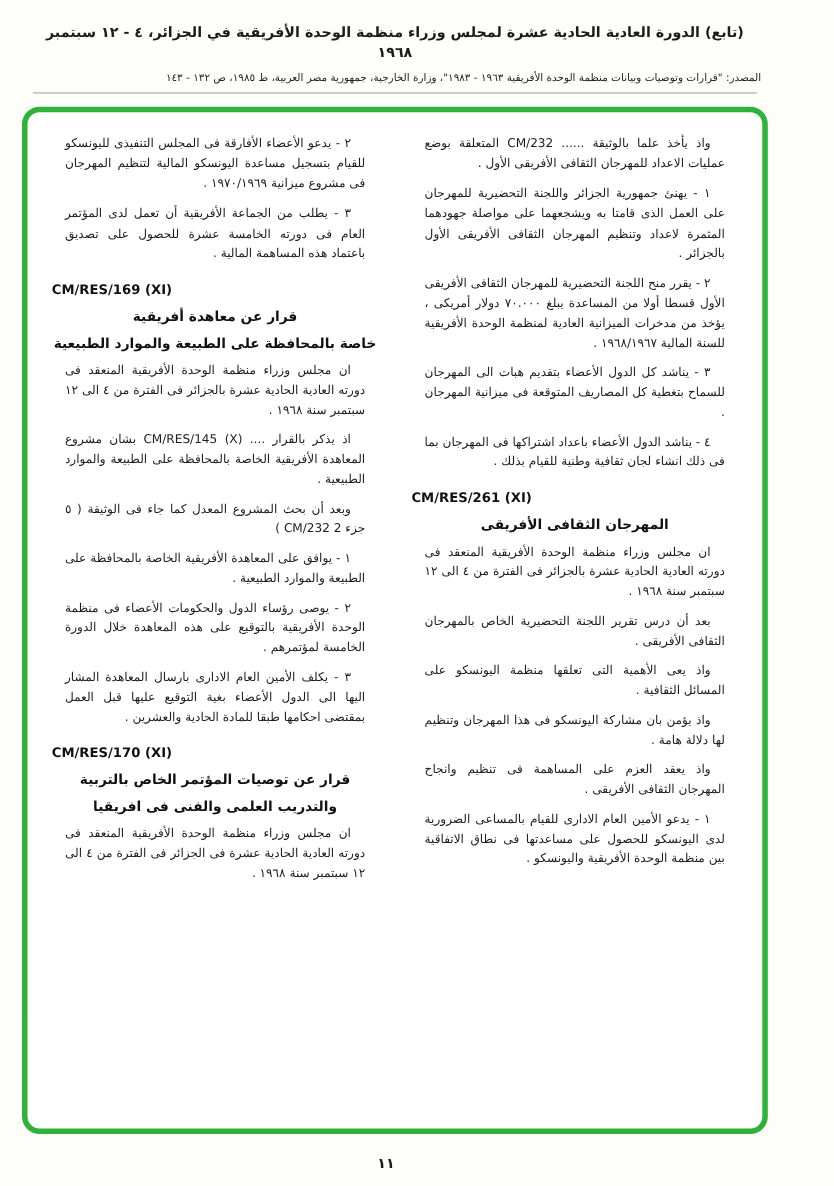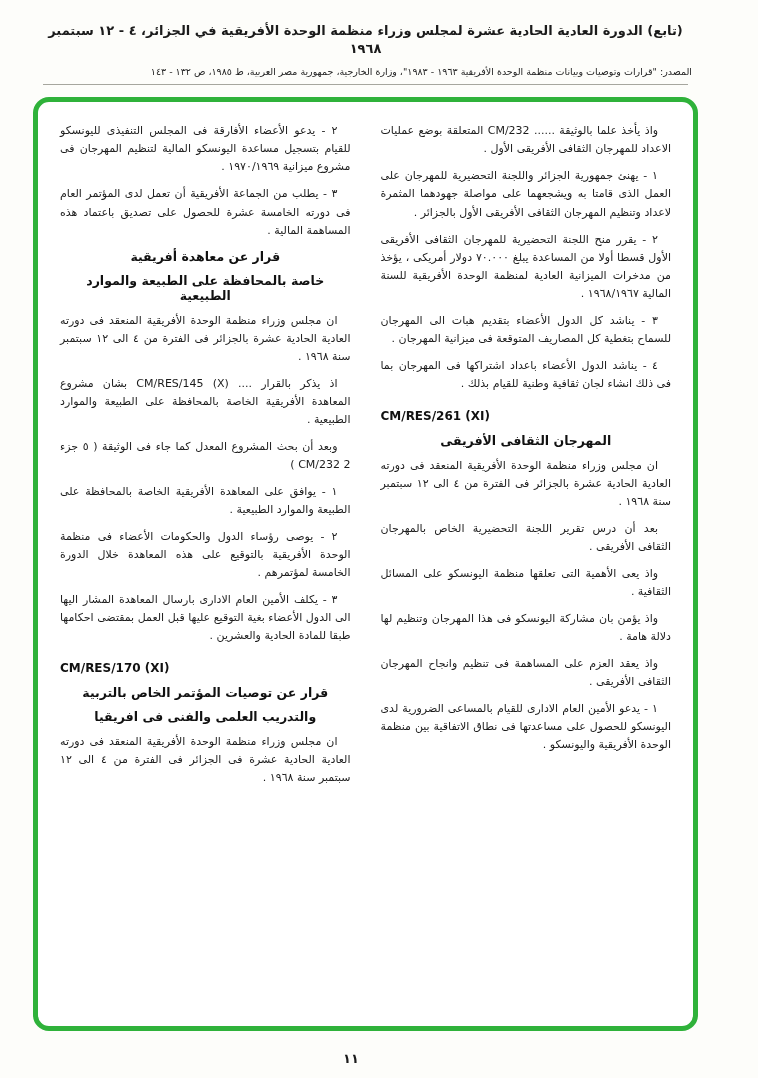--- a/index.html
+++ b/index.html
@@ -8,21 +8,20 @@
     background:#fdfdfa;
     font-family:"DejaVu Sans", sans-serif;
     color:#1b1b1b;
     overflow:hidden;
   }
   .page {
     position:relative;
     width:718px; height:1078px;
     box-sizing:border-box;
     padding-top:22px;
-    padding-left:13px;
   }
   .header { direction:rtl; padding:0 26px; }
   .header-title {
     text-align:center;
     font-weight:bold;
     font-size:13px;
     line-height:1.4;
   }
   .header-source {
     margin-top:8px;
@@ -43,21 +42,21 @@
     box-sizing:border-box;
     padding:20px 22px 10px;
     direction:rtl;
     display:flex;
     gap:30px;
     overflow:hidden;
     background:#ffffff;
   }
   .column { flex:1 1 0; text-align:justify; min-width:0; }
   .para {
-    margin:0 0 9px;
+    margin:0 12px 9px;
     font-size:11px;
     line-height:1.64;
     text-indent:13px;
     color:#1c1c1c;
   }
   .ref {
     direction:ltr;
     text-align:left;
     font-weight:bold;
     font-size:12px;
@@ -101,20 +100,21 @@
         <p class="para">ان مجلس وزراء منظمة الوحدة الأفريقية المنعقد فى دورته العادية الحادية عشرة بالجزائر فى الفترة من ٤ الى ١٢ سبتمبر سنة ١٩٦٨ .</p>
         <p class="para">بعد أن درس تقرير اللجنة التحضيرية الخاص بالمهرجان الثقافى الأفريقى .</p>
         <p class="para">واذ يعى الأهمية التى تعلقها منظمة اليونسكو على المسائل الثقافية .</p>
         <p class="para">واذ يؤمن بان مشاركة اليونسكو فى هذا المهرجان وتنظيم لها دلالة هامة .</p>
         <p class="para">واذ يعقد العزم على المساهمة فى تنظيم وانجاح المهرجان الثقافى الأفريقى .</p>
         <p class="para">١ - يدعو الأمين العام الادارى للقيام بالمساعى الضرورية لدى اليونسكو للحصول على مساعدتها فى نطاق الاتفاقية بين منظمة الوحدة الأفريقية واليونسكو .</p>
       </div>
     <div class="column" id="col-left">
         <p class="para">٢ - يدعو الأعضاء الأفارقة فى المجلس التنفيذى لليونسكو للقيام بتسجيل مساعدة اليونسكو المالية لتنظيم المهرجان فى مشروع ميزانية ١٩٧٠/١٩٦٩ .</p>
         <p class="para">٣ - يطلب من الجماعة الأفريقية أن تعمل لدى المؤتمر العام فى دورته الخامسة عشرة للحصول على تصديق باعتماد هذه المساهمة المالية .</p>
+        <div class="ref">CM/RES/169 (XI)</div>
         <h3 class="res-heading">قرار عن معاهدة أفريقية</h3>
         <h3 class="res-heading">خاصة بالمحافظة على الطبيعة والموارد الطبيعية</h3>
         <p class="para">ان مجلس وزراء منظمة الوحدة الأفريقية المنعقد فى دورته العادية الحادية عشرة بالجزائر فى الفترة من ٤ الى ١٢ سبتمبر سنة ١٩٦٨ .</p>
         <p class="para">اذ يذكر بالقرار .... CM/RES/145 (X) بشان مشروع المعاهدة الأفريقية الخاصة بالمحافظة على الطبيعة والموارد الطبيعية .</p>
         <p class="para">وبعد أن بحث المشروع المعدل كما جاء فى الوثيقة ( ٥ جزء CM/232 2 )</p>
         <p class="para">١ - يوافق على المعاهدة الأفريقية الخاصة بالمحافظة على الطبيعة والموارد الطبيعية .</p>
         <p class="para">٢ - يوصى رؤساء الدول والحكومات الأعضاء فى منظمة الوحدة الأفريقية بالتوقيع على هذه المعاهدة خلال الدورة الخامسة لمؤتمرهم .</p>
         <p class="para">٣ - يكلف الأمين العام الادارى بارسال المعاهدة المشار اليها الى الدول الأعضاء بغية التوقيع عليها قبل العمل بمقتضى احكامها طبقا للمادة الحادية والعشرين .</p>
         <div class="ref">CM/RES/170 (XI)</div>
         <h3 class="res-heading">قرار عن توصيات المؤتمر الخاص بالتربية</h3>

